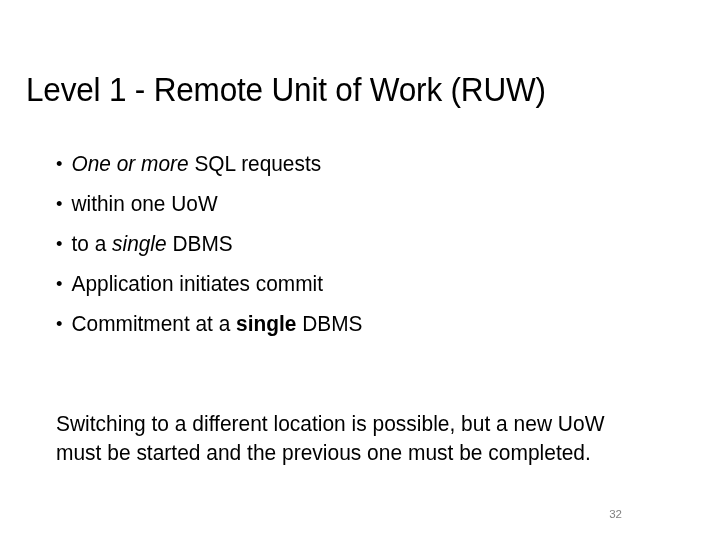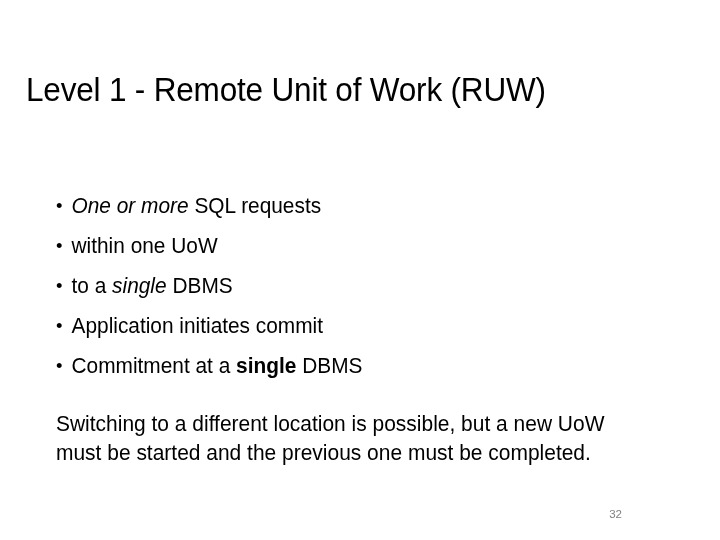--- a/index.html
+++ b/index.html
@@ -37,21 +37,20 @@
     transform: scaleX(0.955);
     transform-origin: left center;
   }
 
   
   .body-block {
     position: absolute;
     left: 56px;
     top: 144px;
     width: 600px;
-    margin-top: 42px;
   }
 
   .bullet-list {
     list-style: none;
     margin: 0;
     padding: 0;
   }
 
   .bullet-item {
     position: relative;

